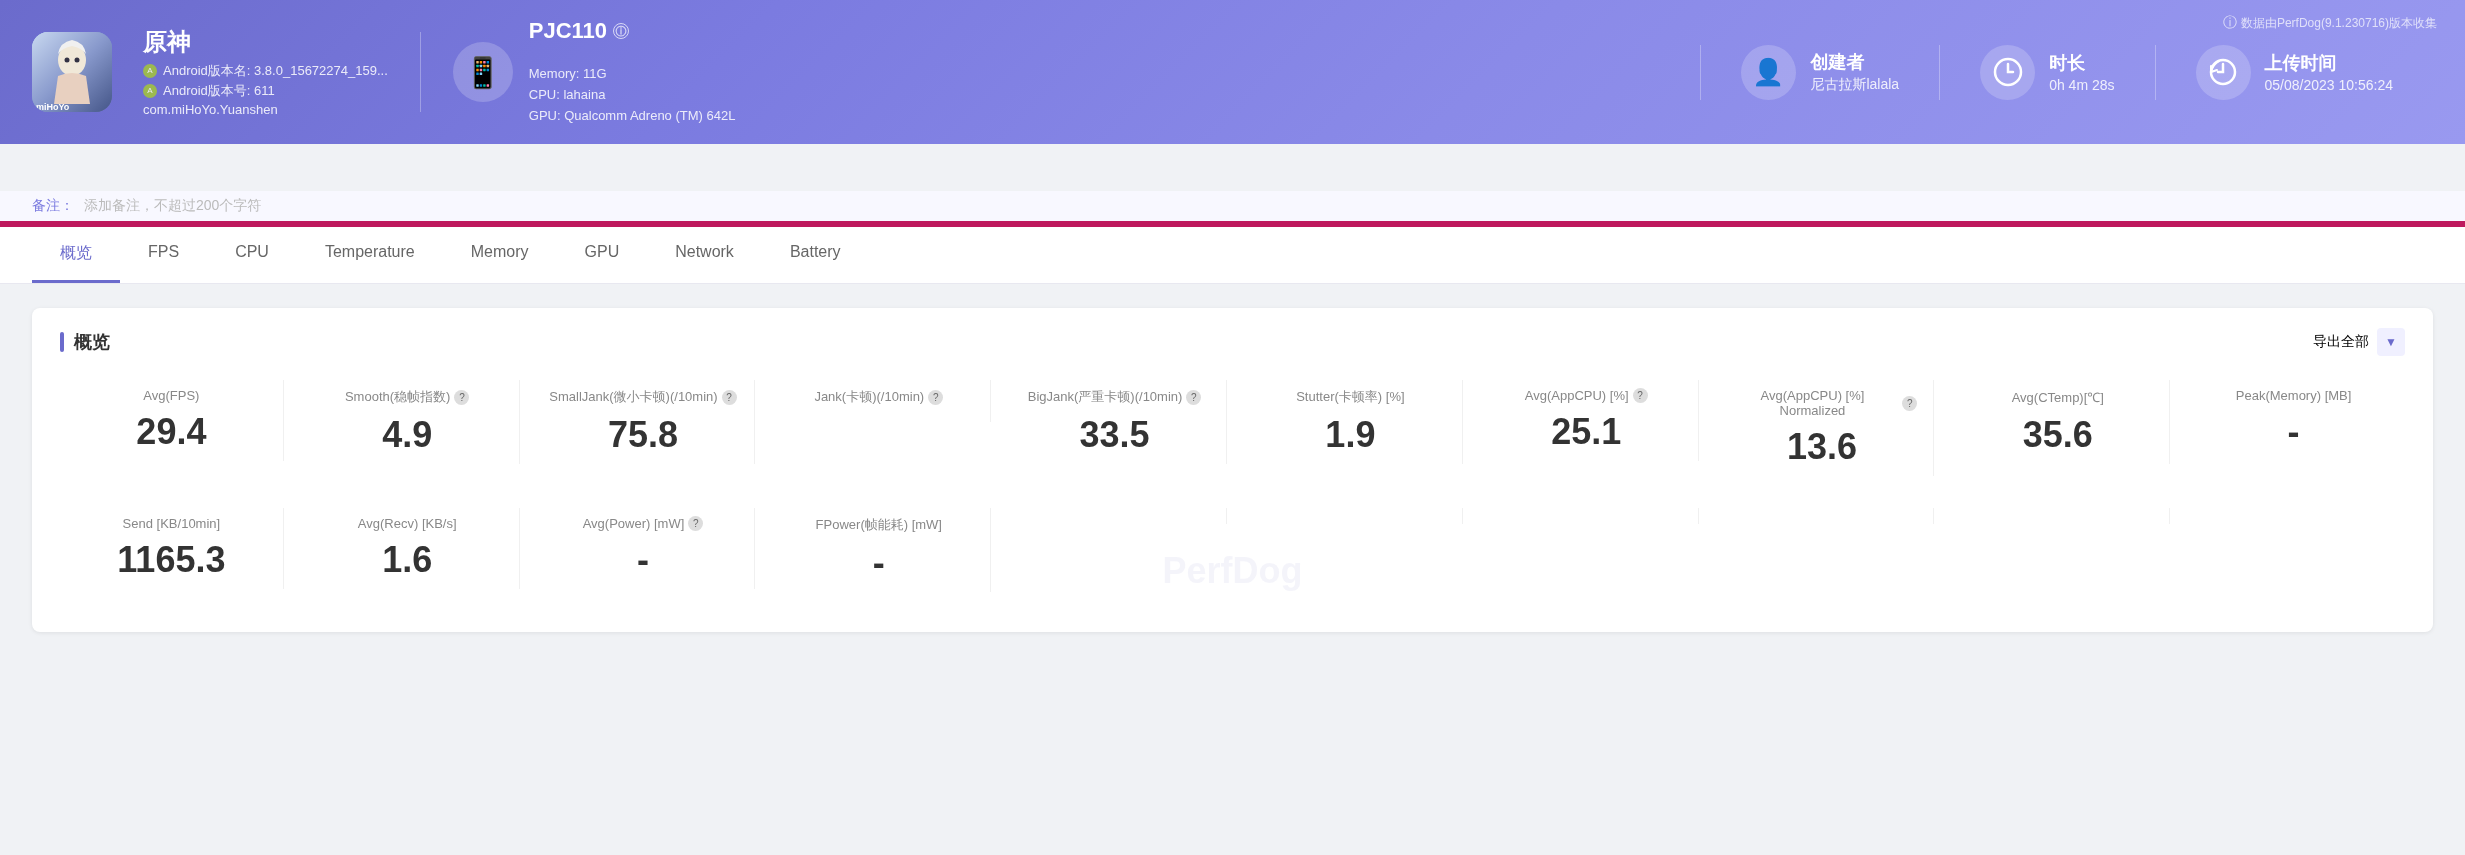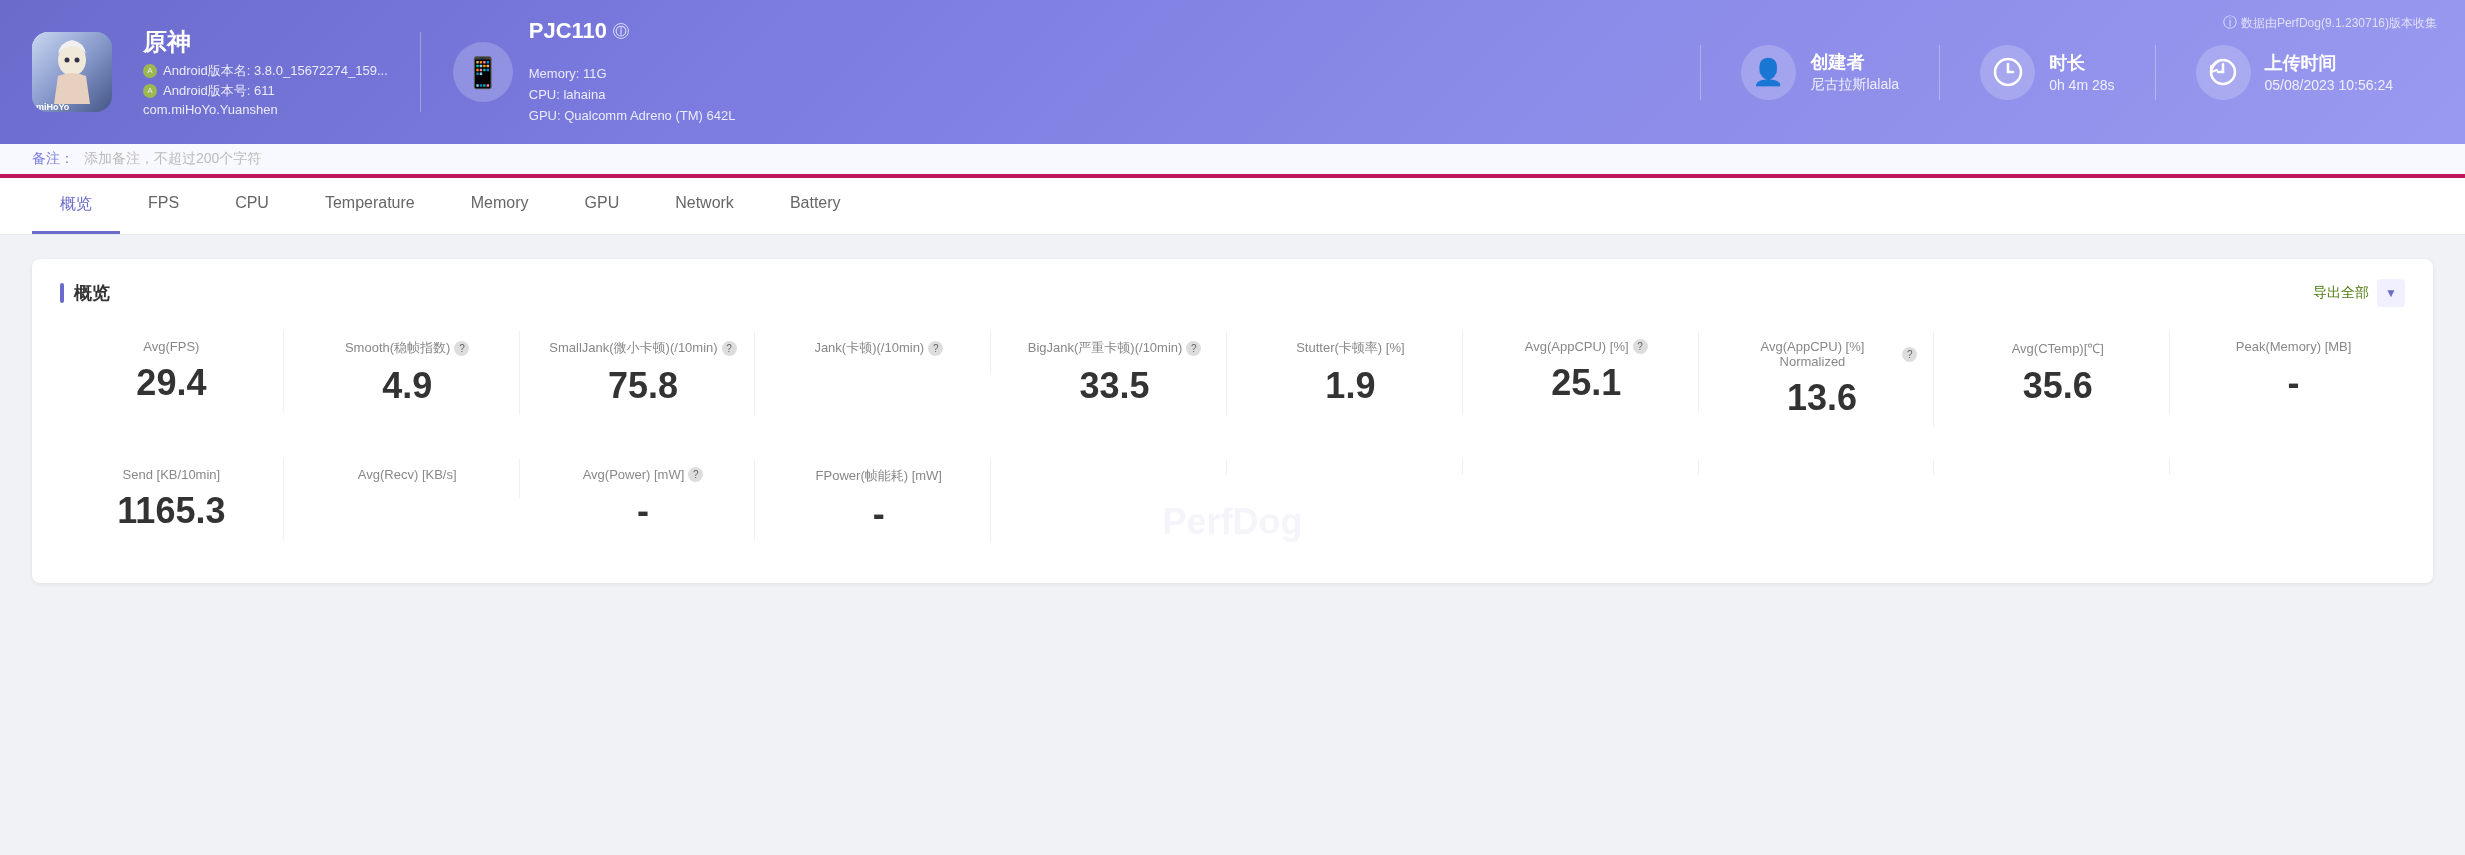--- a/index.html
+++ b/index.html
@@ -164,21 +164,22 @@
       font-size: 14px;
       opacity: 0.85;
     }
 
     
     .note-bar {
       background: #f8f8ff;
       padding: 6px 32px;
       color: #666;
       font-size: 14px;
-      border-bottom: 4px solid #be185d;
+      border-bottom: 6px solid #be185d;
+      margin-top: 47px;
     }
 
     .note-label {
       color: #7b7be0;
       font-weight: 500;
       margin-right: 6px;
     }
 
     
     .nav-tabs {
@@ -239,21 +240,21 @@
       width: 4px;
       height: 20px;
       background: #6b6bcc;
       border-radius: 2px;
     }
 
     .export-btn {
       display: flex;
       align-items: flex-start;
       gap: 8px;
-      color: #4d7c0f;
+      color: #000000;
       font-size: 14px;
       cursor: pointer;
       border: none;
       background: none;
     }
 
     .export-dropdown {
       width: 28px;
       height: 28px;
       background: #f0f0ff;
@@ -546,20 +547,21 @@
 
       <div class="stats-row" style="margin-bottom:0; padding-bottom: 20px;">
 
         <div class="stat-item">
           <div class="stat-label">Send [KB/10min]</div>
           <div class="stat-value">1165.3</div>
         </div>
 
         <div class="stat-item">
           <div class="stat-label">Avg(Recv) [KB/s]</div>
+          <div class="stat-value">1.6</div>
         </div>
 
         <div class="stat-item">
           <div class="stat-label">
             Avg(Power) [mW]
             <span class="help-icon">?</span>
           </div>
           <div class="stat-value">-</div>
         </div>
 

